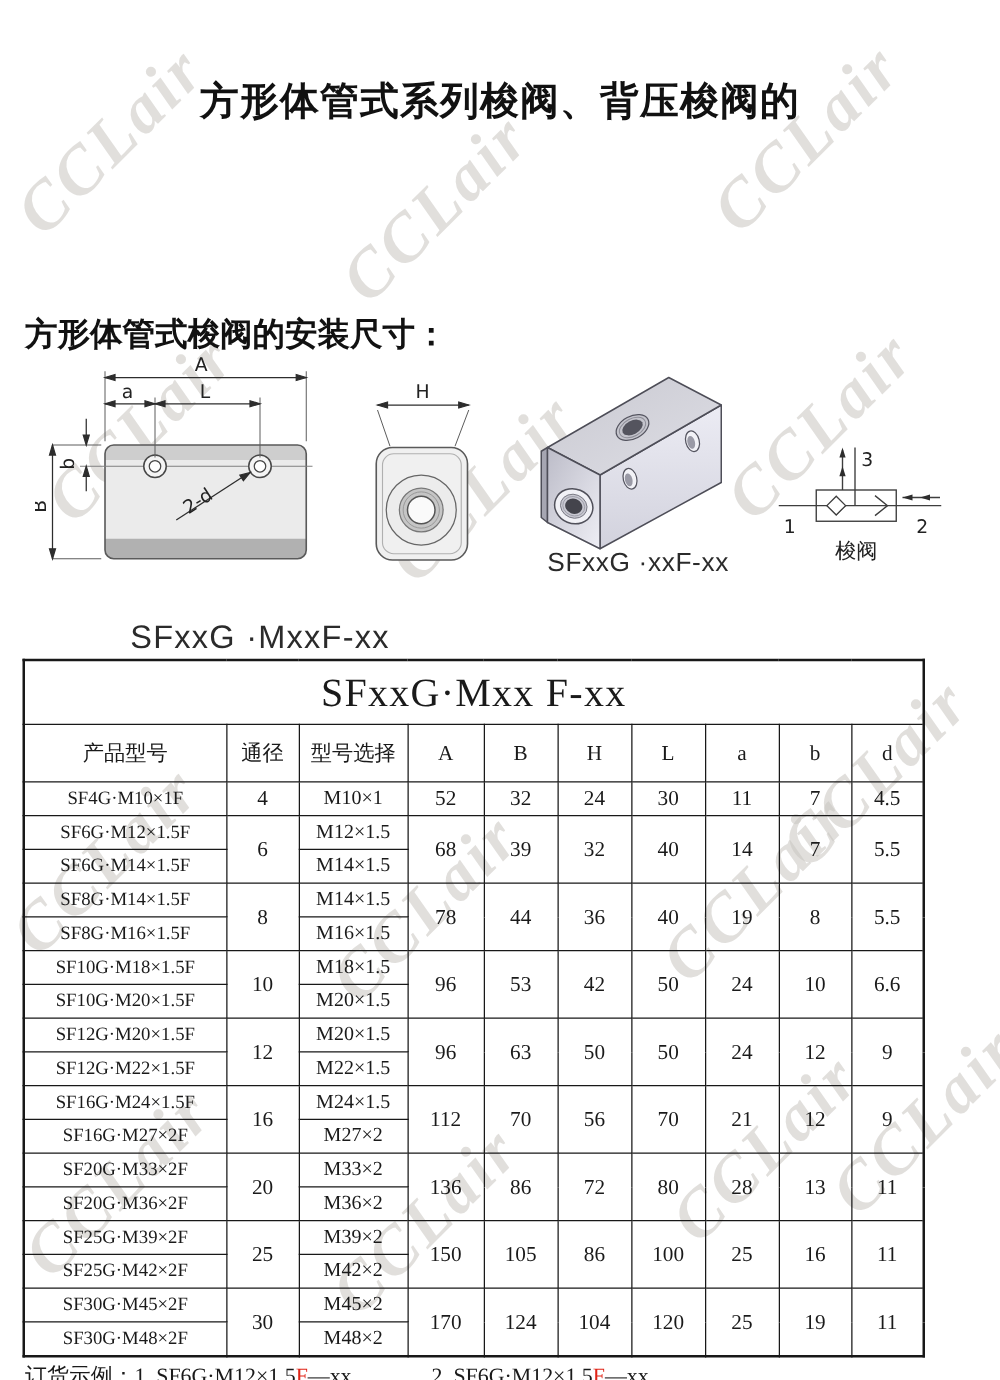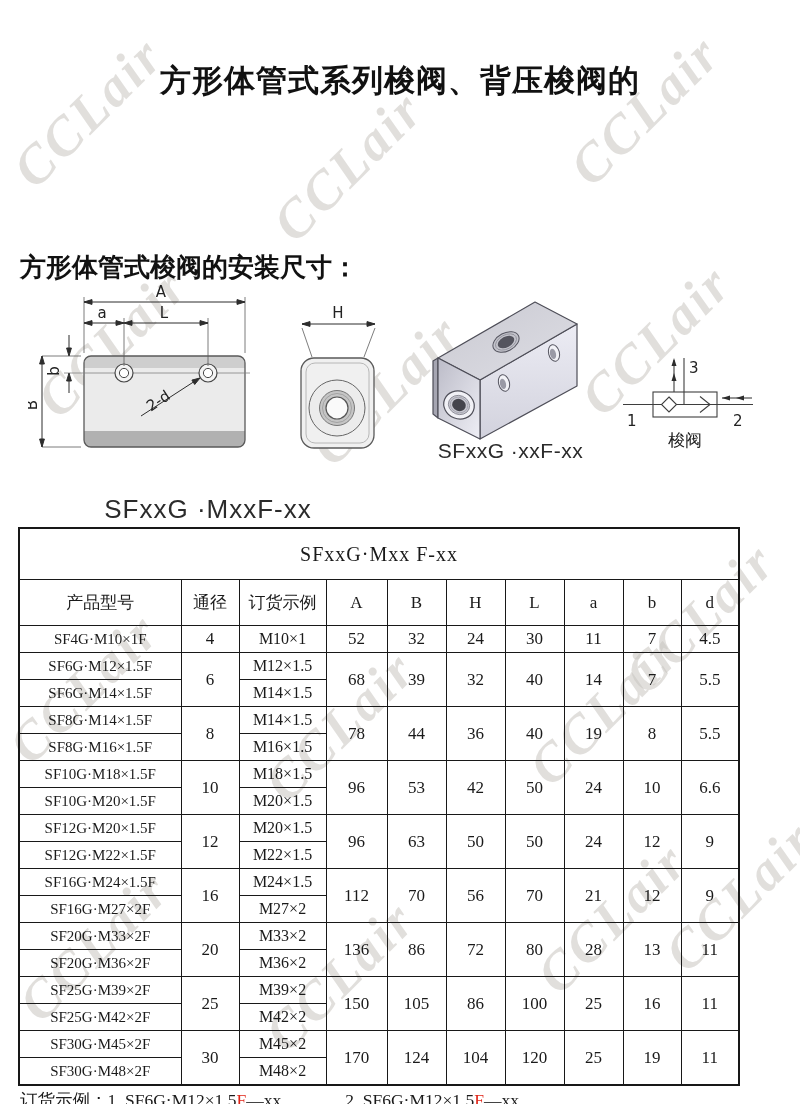--- a/index.html
+++ b/index.html
@@ -49,21 +49,21 @@
   .spec-table{
     position:absolute;left:18px;top:527px;width:720px;z-index:2;
     border-collapse:collapse;table-layout:fixed;
     font-family:"Liberation Serif","DejaVu Serif",serif;
   }
   .spec-table td,.spec-table th{
     border:1px solid #181818;text-align:center;vertical-align:middle;
     padding:0;color:#1a1a1a;font-weight:400;
   }
   .spec-table{border:2px solid #181818;}
-  .tbl-title{height:50px;font-size:20px;letter-spacing:1px;margin-top:10px;}
+  .tbl-title{height:50px;font-size:32px;letter-spacing:1px;margin-top:10px;}
   .hdr-row th{height:45px;font-size:17px;}
   .data-row td{height:26px;}
   .model-cell{font-size:15px;}
   .thread-cell{font-size:16px;}
   .dn-cell,.dim-cell{font-size:17px;}
   
   .order-line{
     position:absolute;left:20px;top:1070px;font-size:17.5px;z-index:2;white-space:nowrap;
   }
   .order-ex2{margin-left:64px;}
@@ -247,21 +247,21 @@
         <col style="width:58px">
         <col style="width:58px">
     </colgroup>
     <thead>
       <tr>
           <th class="tbl-title" colspan="10">SFxxG·Mxx F-xx</th>
         </tr>
       <tr class="hdr-row">
         <th>产品型号</th>
         <th>通径</th>
-        <th>订货示例</th>
+        <th>型号选择</th>
         <th>A</th>
         <th>B</th>
         <th>H</th>
         <th>L</th>
         <th>a</th>
         <th>b</th>
         <th>d</th>
       </tr>
     </thead>
     <tbody>

